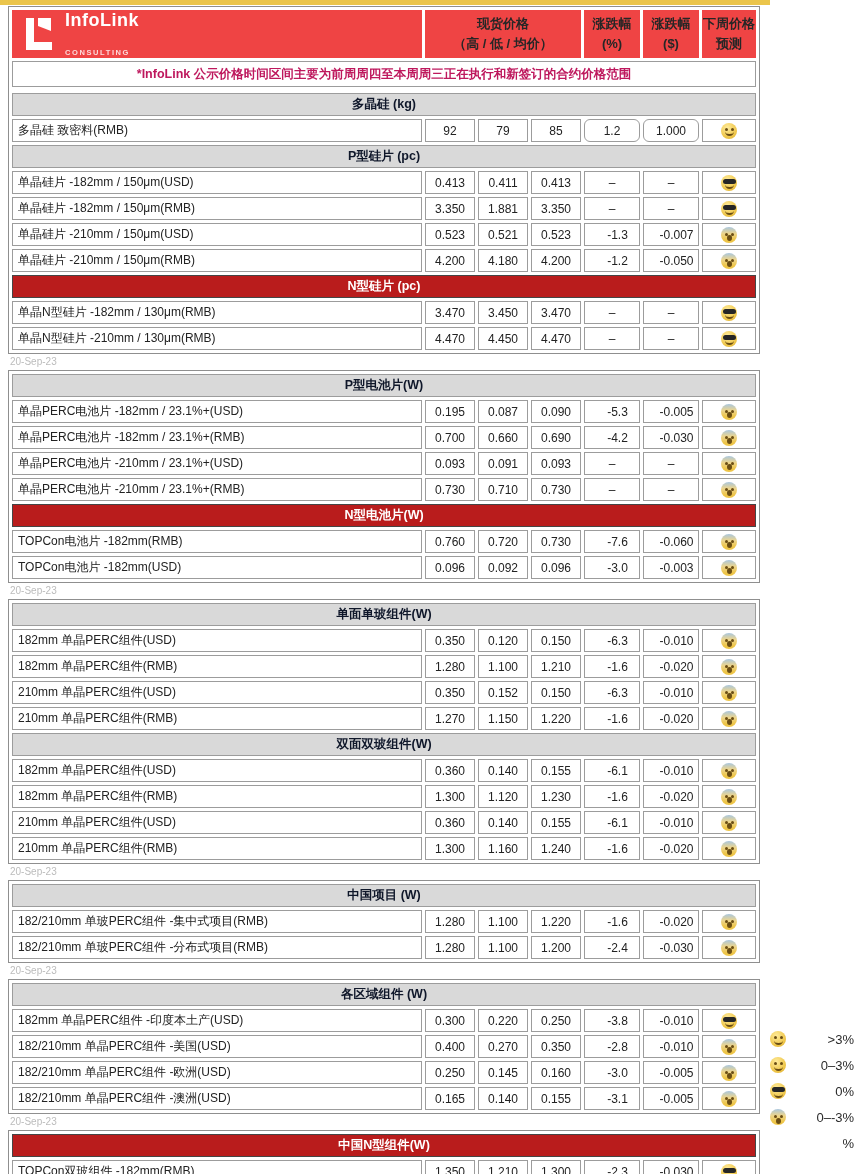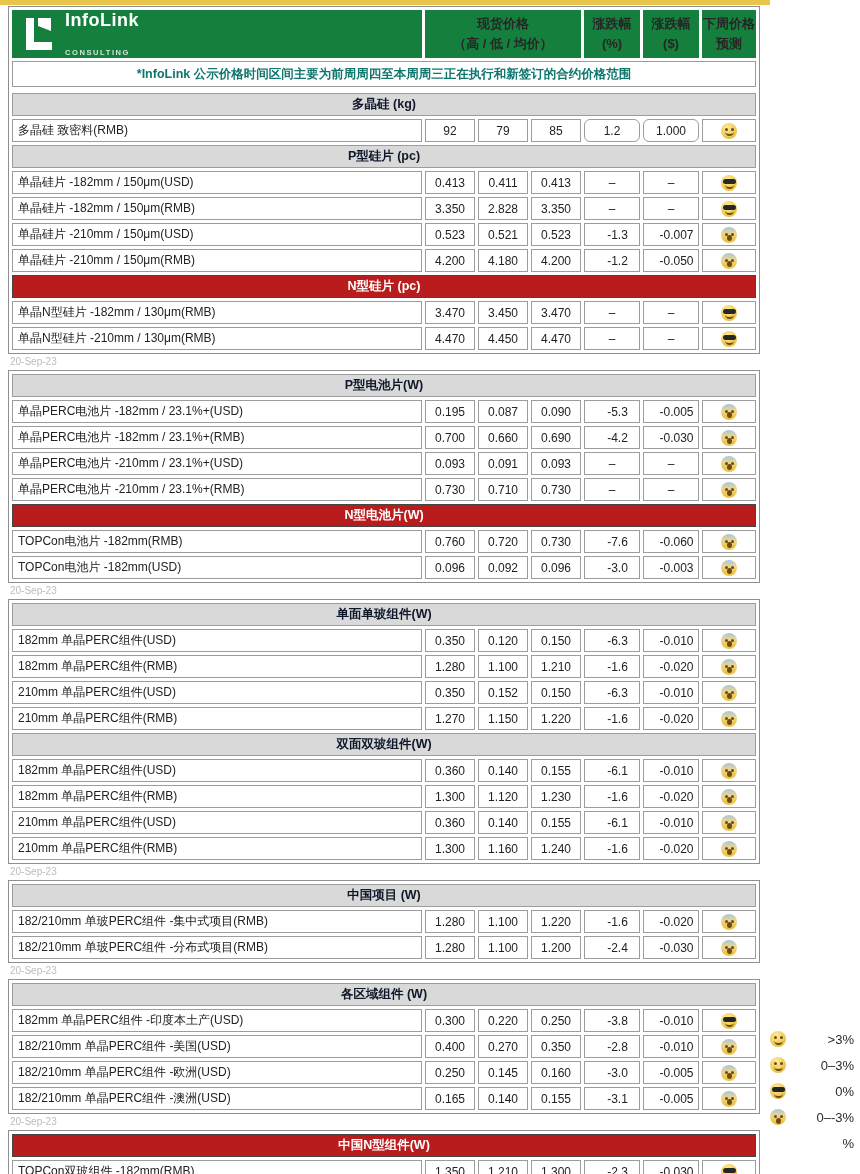--- a/index.html
+++ b/index.html
@@ -8,31 +8,31 @@
   .top-strip { position:absolute; top:0; left:0; width:770px; height:5px; background:#EBC54B; }
   .table-col { position:absolute; left:8px; top:6px; width:752px; }
   .block { border:1px solid #8f8f8f; background:#fff; }
   .date-stamp { font-size:10px; color:#bcbcbc; margin:2px 0 3px 2px; height:11px; line-height:11px; }
 
   table { width:100%; border-collapse:separate; border-spacing:3px; table-layout:fixed; }
   col.w-name { width:410px; } col.w-num { width:50px; }
   col.w-pct { width:56px; } col.w-amt { width:56px; } col.w-emoji { width:54px; }
 
   .hdr-table td { border:none; vertical-align:middle; }
-  td.gold { background:#15803d; text-align:center; font-weight:bold; color:#262626; height:46px; font-size:13px; line-height:1.55; }
+  td.gold { background:#ef4444; text-align:center; font-weight:bold; color:#262626; height:46px; font-size:13px; line-height:1.55; }
   td.logo-cell { text-align:left; padding-left:14px; }
   .logo { display:flex; align-items:center; gap:9px; }
   .logo-mark { position:relative; width:30px; height:32px; display:inline-block; flex:0 0 auto; }
   .logo-mark i { position:absolute; display:block; background:#fff; }
   .lm-v { left:0; top:0; width:8px; height:32px; }
   .lm-h { left:0; bottom:0; width:26px; height:8px; }
   .lm-f { left:12px; top:0; width:13px; height:13px; clip-path:polygon(0 0,100% 0,100% 100%,0 62%); }
   .brand { color:#fff; font-size:18px; font-weight:bold; letter-spacing:.5px; line-height:1; }
   .brand-sub { color:rgba(255,255,255,.8); font-size:7.5px; letter-spacing:1.6px; margin-top:20px; line-height:1; }
-  td.note { border:1px solid #9c9c9c; text-align:center; font-weight:bold; font-size:12.5px; height:22px; color:#0f766e; }
+  td.note { border:1px solid #9c9c9c; text-align:center; font-weight:bold; font-size:12.5px; height:22px; color:#be185d; }
 
   .data-table td { border:1px solid #9c9c9c; height:19px; font-size:12px; color:#222; vertical-align:middle; }
   td.sec { background:#D9D9D9; text-align:center; font-weight:bold; font-size:12.5px; color:#0f172a; }
   td.sec.dark { background:#b91c1c; color:#fff; border-color:#454545; }
   td.c-name { text-align:left; padding:0 5px; }
   td.c-num, td.c-pct, td.c-amt, td.c-emoji { text-align:center; }
   .neg { color:#C0544C;padding-left:12px; }
   .pos { color:#2E7F95;border-radius:6px; }
 
   .legend { position:absolute; left:770px; top:1026px; width:84px; }
@@ -139,21 +139,21 @@
               <td class="c-num">0.413</td>
               <td class="c-num">0.411</td>
               <td class="c-num">0.413</td>
               <td class="c-pct">–</td>
               <td class="c-amt">–</td>
               <td class="c-emoji"><span class="face sunglasses"><i class="shade"></i><i class="smile"></i></span></td>
             </tr>
             <tr>
               <td class="c-name">单晶硅片 -182mm / 150μm(RMB)</td>
               <td class="c-num">3.350</td>
-              <td class="c-num">2.828</td>
+              <td class="c-num">1.881</td>
               <td class="c-num">3.350</td>
               <td class="c-pct">–</td>
               <td class="c-amt">–</td>
               <td class="c-emoji"><span class="face sunglasses"><i class="shade"></i><i class="smile"></i></span></td>
             </tr>
             <tr>
               <td class="c-name">单晶硅片 -210mm / 150μm(USD)</td>
               <td class="c-num">0.523</td>
               <td class="c-num">0.521</td>
               <td class="c-num">0.523</td>

